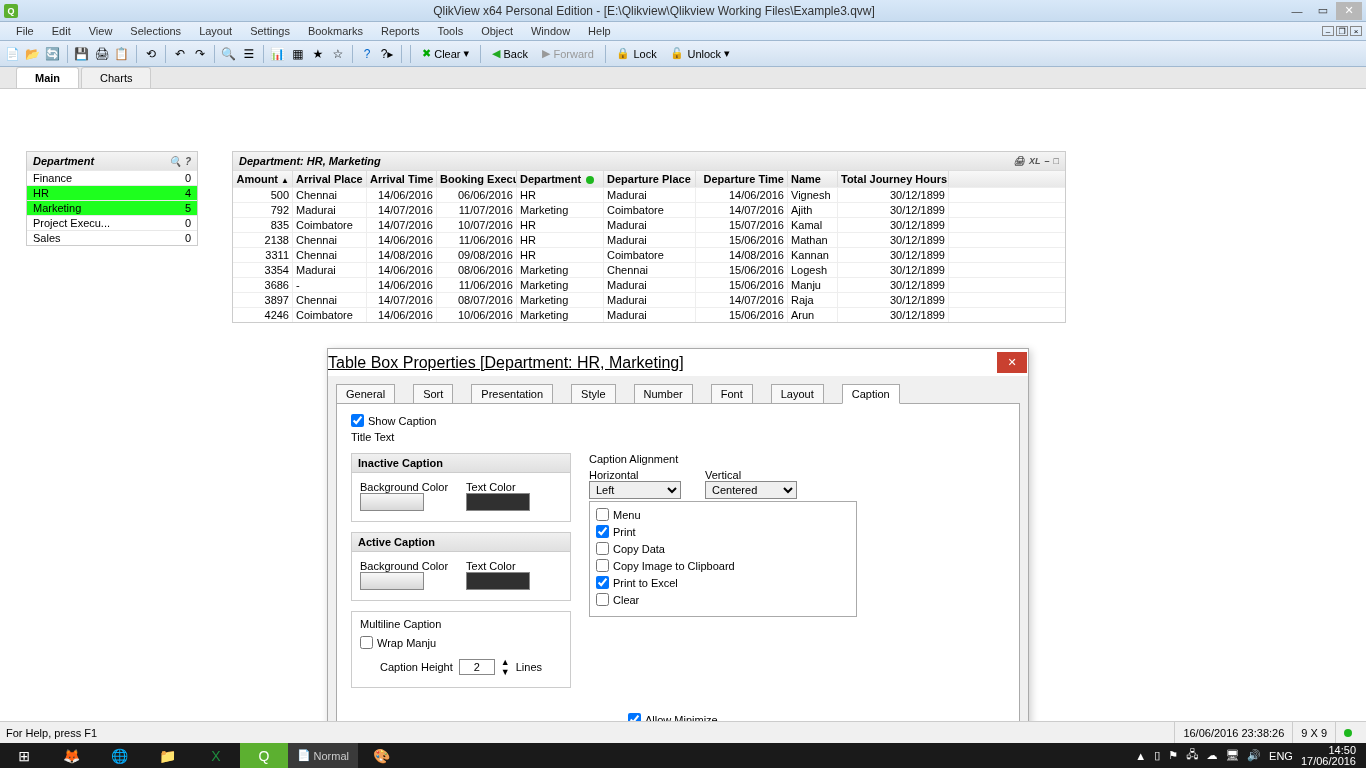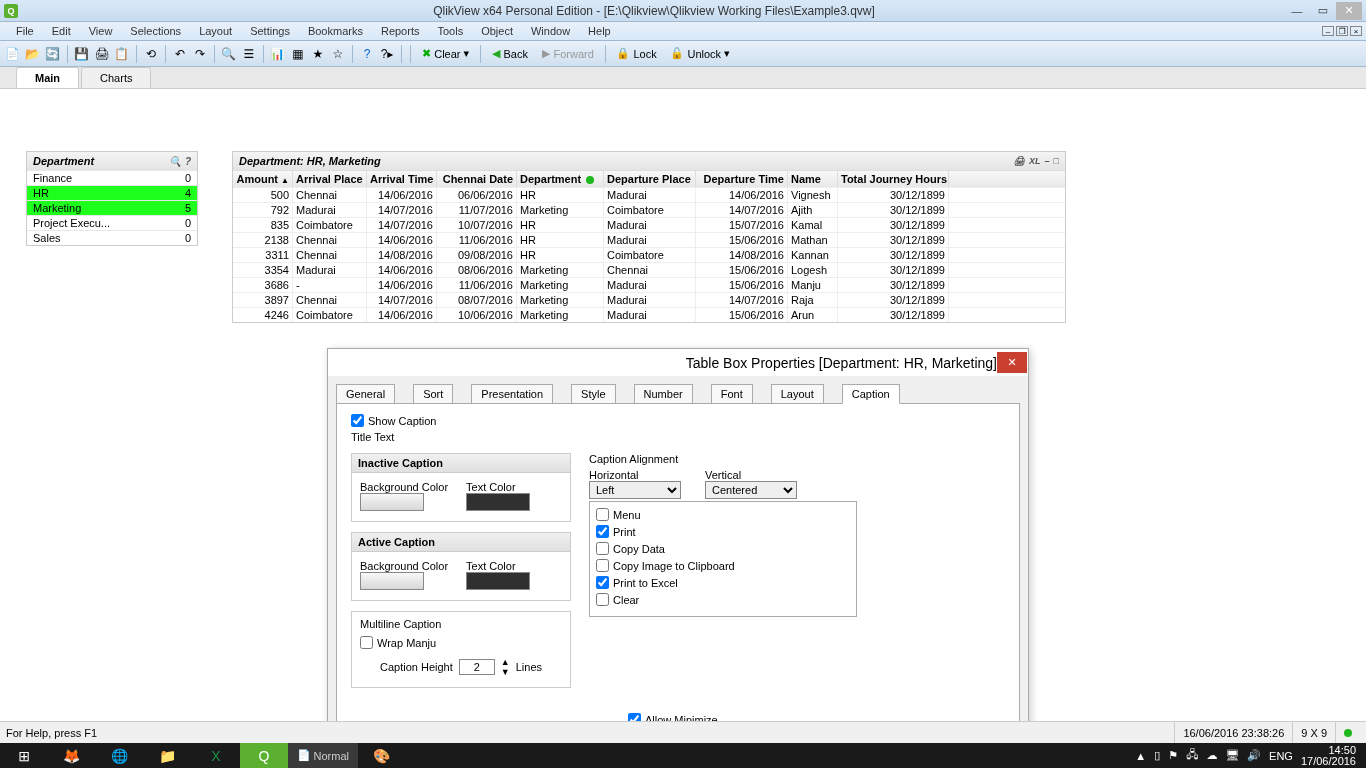--- a/index.html
+++ b/index.html
@@ -50,21 +50,21 @@
 .tb-cols { display: flex; background: linear-gradient(#f8f8f8, #e8e8e8); font-weight: bold; border-top: 1px solid #ddd; }
 .tb-col { padding: 2px 3px; border-right: 1px solid #ddd; white-space: nowrap; overflow: hidden; }
 .tb-row { display: flex; border-top: 1px solid #eee; }
 .tb-cell { padding: 1px 3px; border-right: 1px solid #eee; white-space: nowrap; overflow: hidden; }
 .c0 { width: 60px; text-align: right; } .c1 { width: 74px; } .c2 { width: 70px; text-align: right; } .c3 { width: 80px; text-align: right; } .c4 { width: 87px; } .c5 { width: 92px; } .c6 { width: 92px; text-align: right; } .c7 { width: 50px; } .c8 { width: 111px; text-align: right; }
 .led-green { display:inline-block; width:8px; height:8px; background:#1eb81e; border-radius:50%; margin-left:2px; vertical-align:middle;}
 
 
 .dialog { position: absolute; left: 327px; top: 259px; width: 702px; background: #f0f0f0; border: 1px solid #aaa; box-shadow: 2px 2px 8px rgba(0,0,0,0.2); }
 .dlg-title { height: 27px; background: #fff; display: flex; align-items: center; }
-.dlg-title span:first-child { flex:1; text-align:right; font-size:14px; }
+.dlg-title span:first-child { flex:1; text-align:left; font-size:16px;text-decoration:underline; }
 .dlg-close { width: 30px; height: 21px; background: #c94030; color: #fff; display:flex; align-items:center; justify-content:center; margin-right:1px; cursor:pointer; }
 .dlg-tabs { display: flex; padding: 8px 8px 0; gap: 18px; }
 .dlg-tab { padding: 3px 9px; border: 1px solid #aaa; background: #f8f8f8; cursor: pointer; }
 .dlg-tab.active { background: #fff; border-bottom-color: #fff; position:relative; z-index:2; }
 .dlg-body { border: 1px solid #aaa; margin: 0 8px 8px; padding: 10px 14px; background: #fff; position:relative; top:-1px; min-height: 320px; }
 .chk { display: flex; align-items: center; gap: 4px; margin-bottom: 4px; }
 .chk input { width: 13px; height: 13px; }
 .fld-row { display: flex; align-items: center; gap: 6px; }
 .txt-input { border: 1px solid #888; padding: 2px 4px; }
 .btn-small { border: 1px solid #888; background: linear-gradient(#fafafa,#e4e4e4); padding: 0 4px; height: 20px; display:flex; align-items:center; cursor:pointer; }
@@ -219,21 +219,21 @@
       <span class="title">Department: HR, Marketing</span>
       <span class="icn">🖨</span>
       <span class="icn">XL</span>
       <span class="icn">–</span>
       <span class="icn">□</span>
     </div>
     <div class="tb-cols" id="tb-cols">
         <div class="tb-col c0">Amount <span style="font-size:8px">▲</span></div>
         <div class="tb-col c1">Arrival Place</div>
         <div class="tb-col c2">Arrival Time</div>
-        <div class="tb-col c3">Chennai Date</div>
+        <div class="tb-col c3">Booking Execu</div>
         <div class="tb-col c4">Department <span class="led-green"></span></div>
         <div class="tb-col c5">Departure Place</div>
         <div class="tb-col c6">Departure Time</div>
         <div class="tb-col c7">Name</div>
         <div class="tb-col c8">Total Journey Hours</div>
       </div>
     <div id="tb-rows">
         <div class="tb-row">
           <div class="tb-cell c0">500</div>
           <div class="tb-cell c1">Chennai</div>

